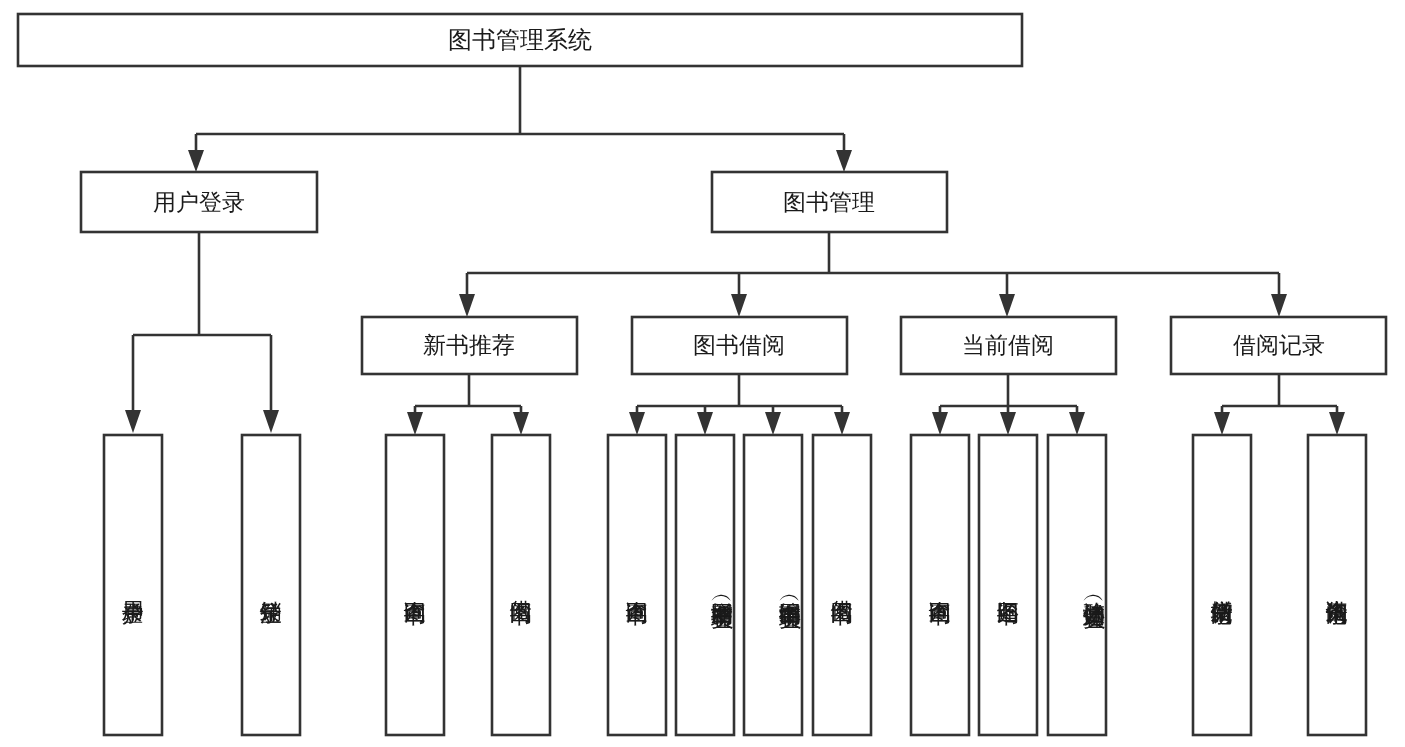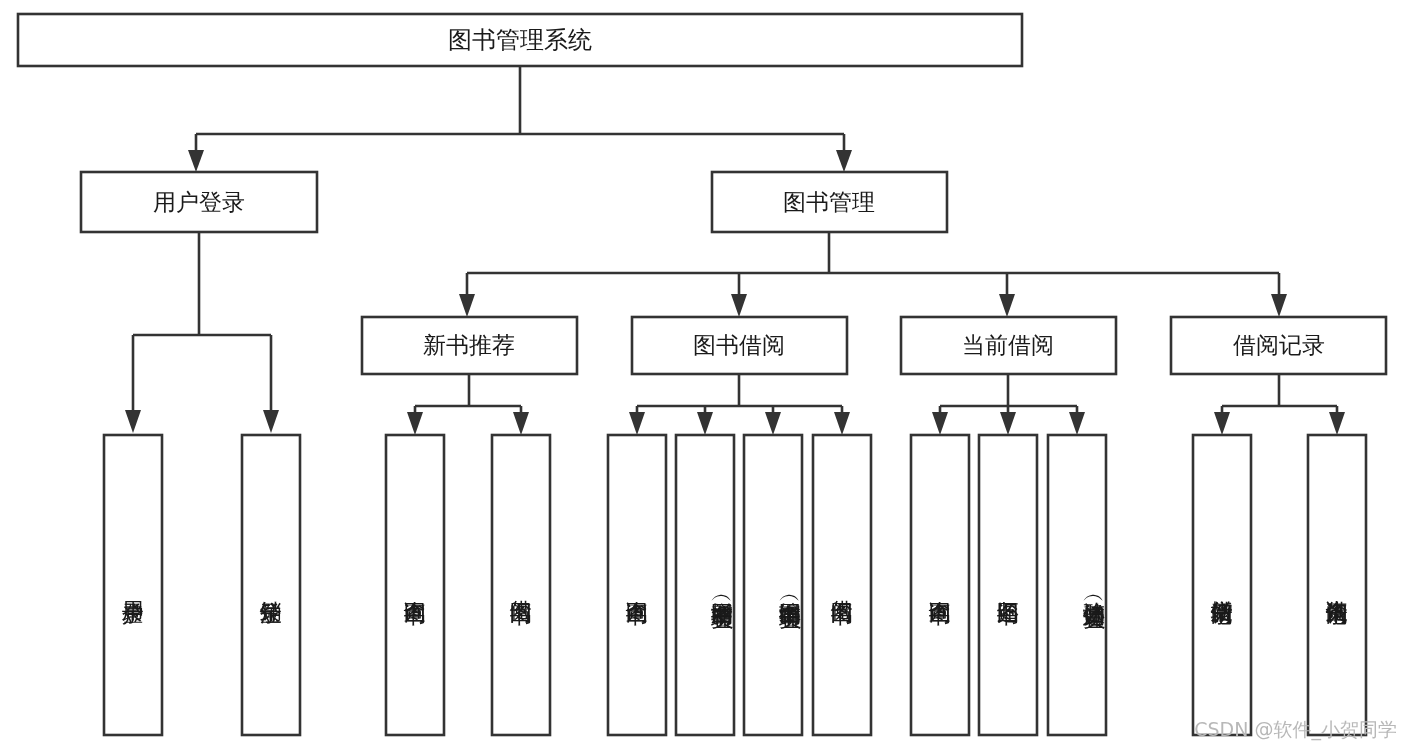--- a/index.html
+++ b/index.html
@@ -252,15 +252,14 @@
   <div class="leaf-label" style="left:744px; top:435px; width:58px; height:300px; align-items:flex-start; padding-top:6px; box-sizing:border-box;">编辑图书（管理员）</div>
   <div class="leaf-label" style="left:813px; top:435px; width:58px; height:300px;">借阅图书</div>
 
   <div class="leaf-label" style="left:911px; top:435px; width:58px; height:300px;">查询图书</div>
   <div class="leaf-label" style="left:979px; top:435px; width:58px; height:300px;">归还图书</div>
   <div class="leaf-label" style="left:1048px; top:435px; width:58px; height:300px; align-items:flex-start; padding-top:6px; box-sizing:border-box;">确认归还（管理员）</div>
 
   <div class="leaf-label" style="left:1193px; top:435px; width:58px; height:300px;">新增借阅记录</div>
   <div class="leaf-label" style="left:1308px; top:435px; width:58px; height:300px;">查询借阅记录</div>
 
-  <div class="watermark">CSDN @软件_小贺同学</div>
 
 </div>
 
 </body></html>

